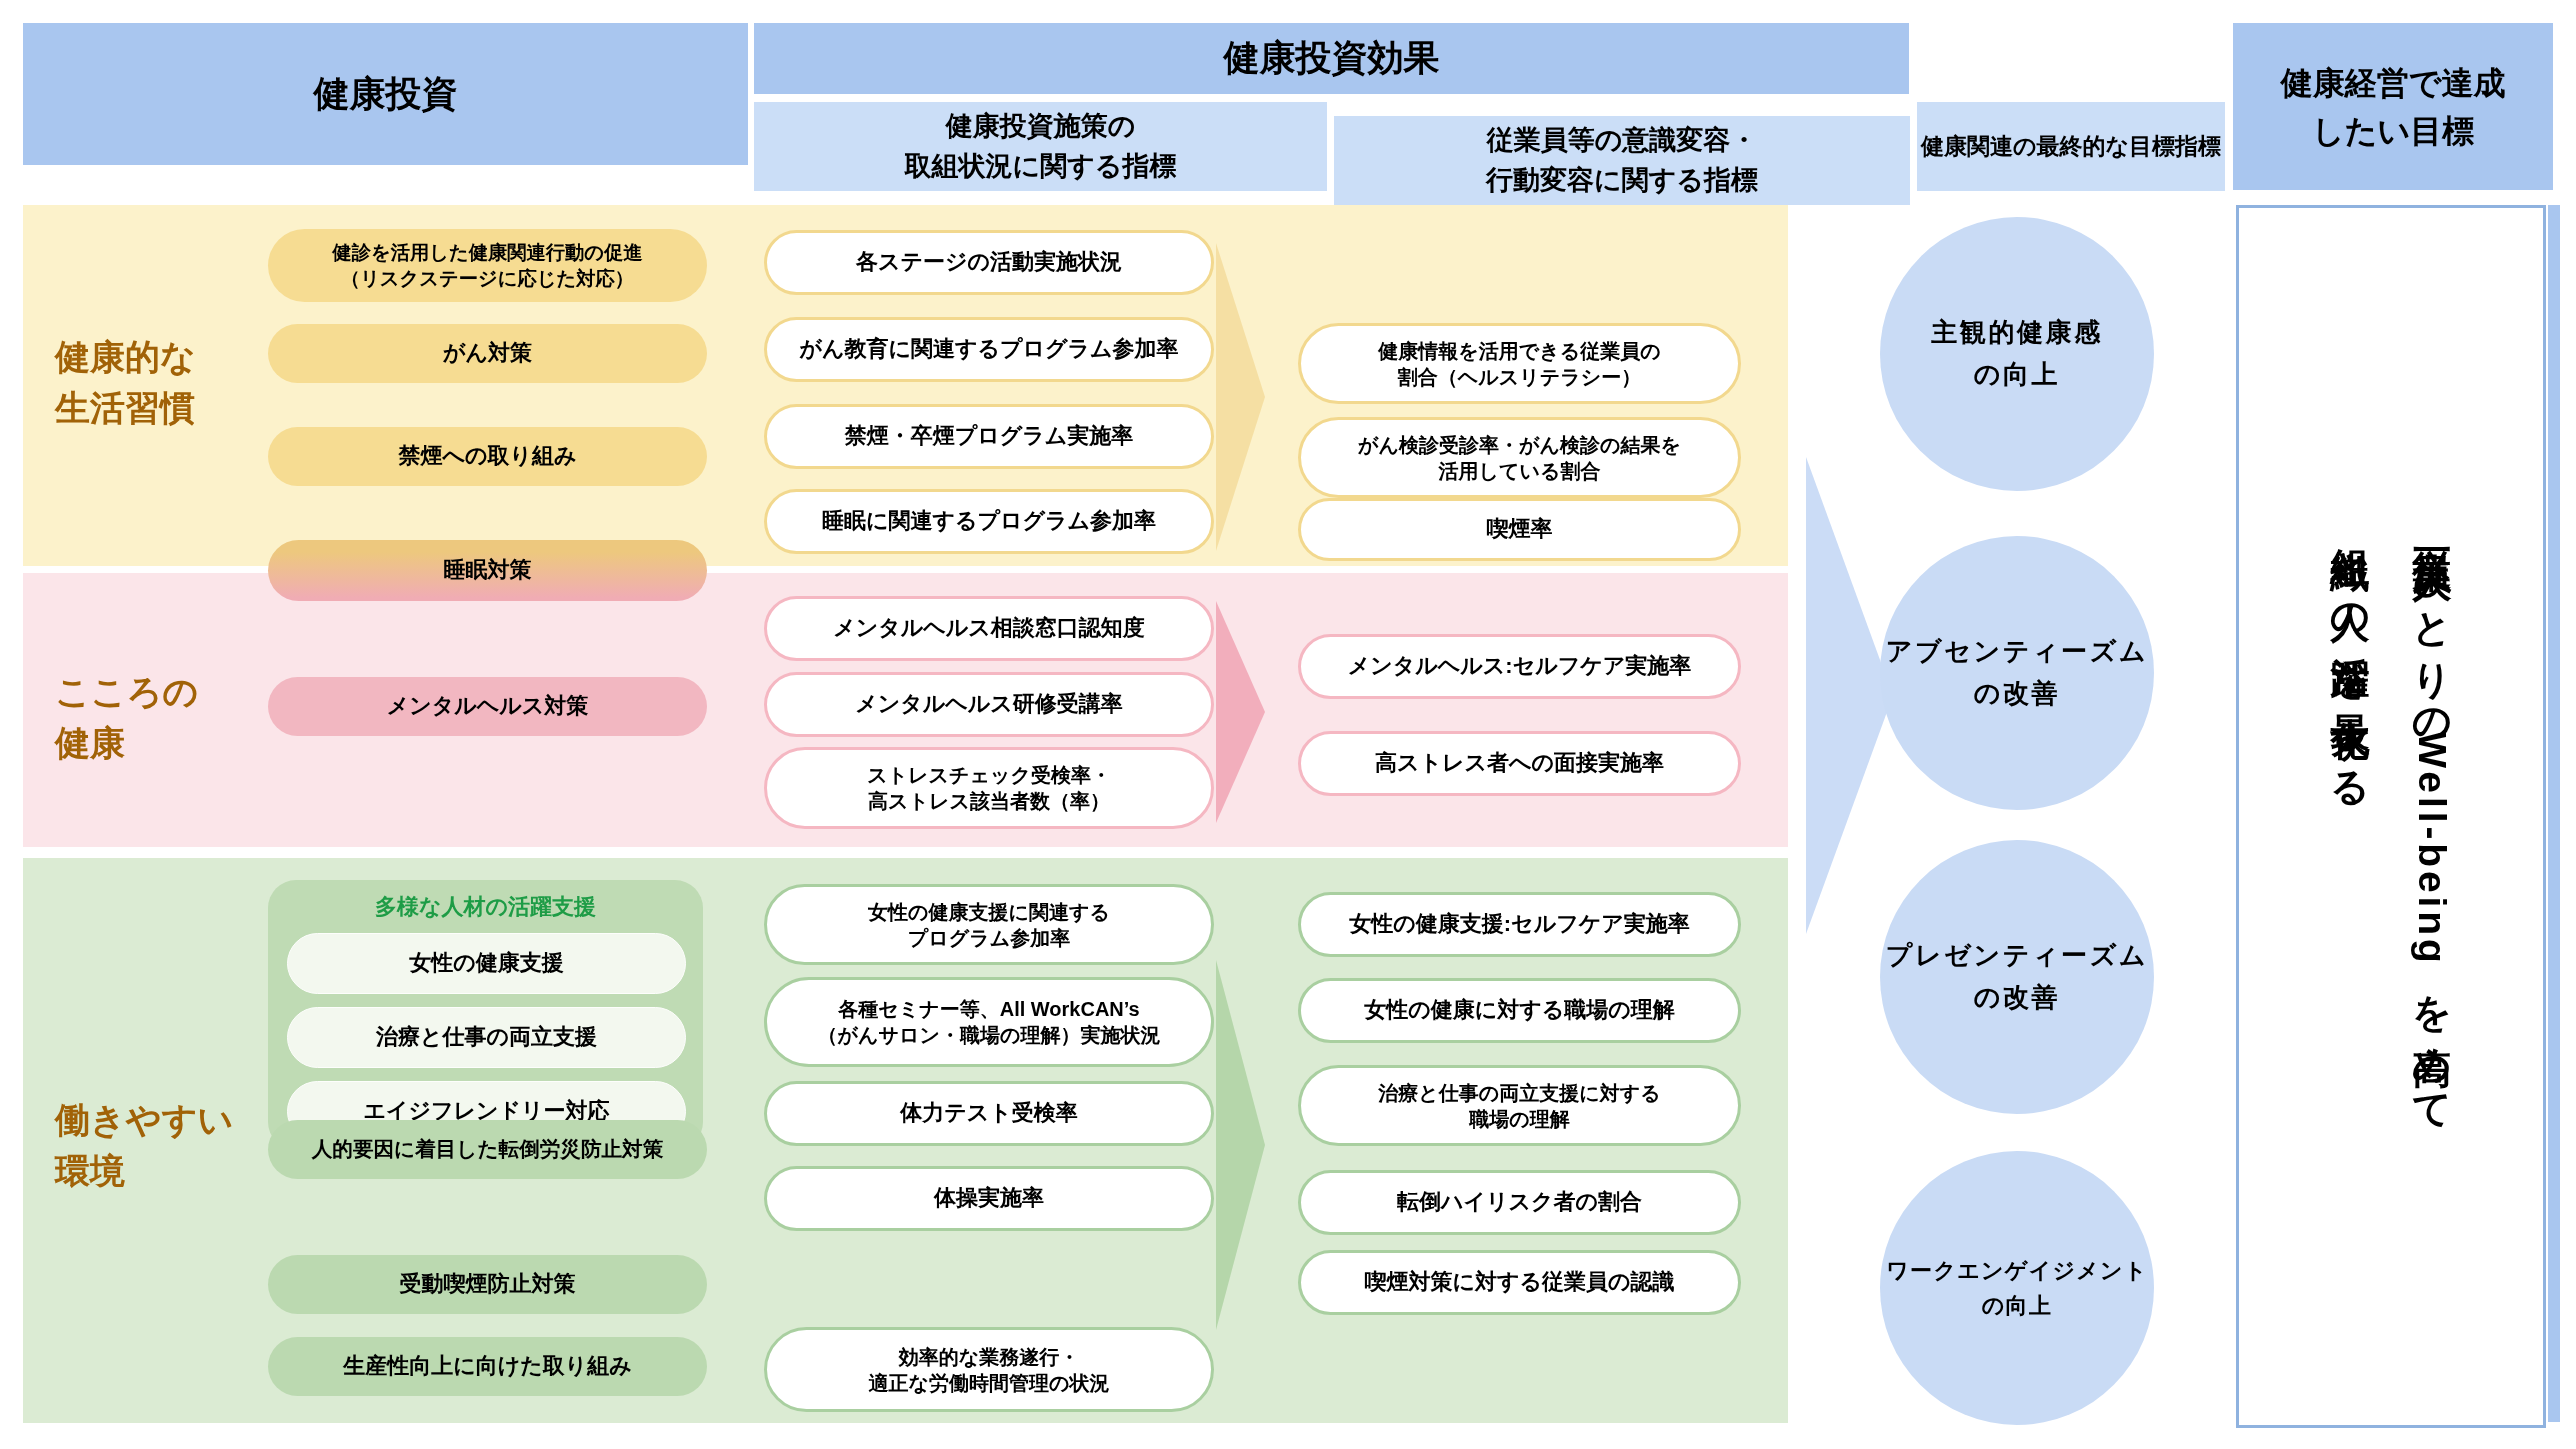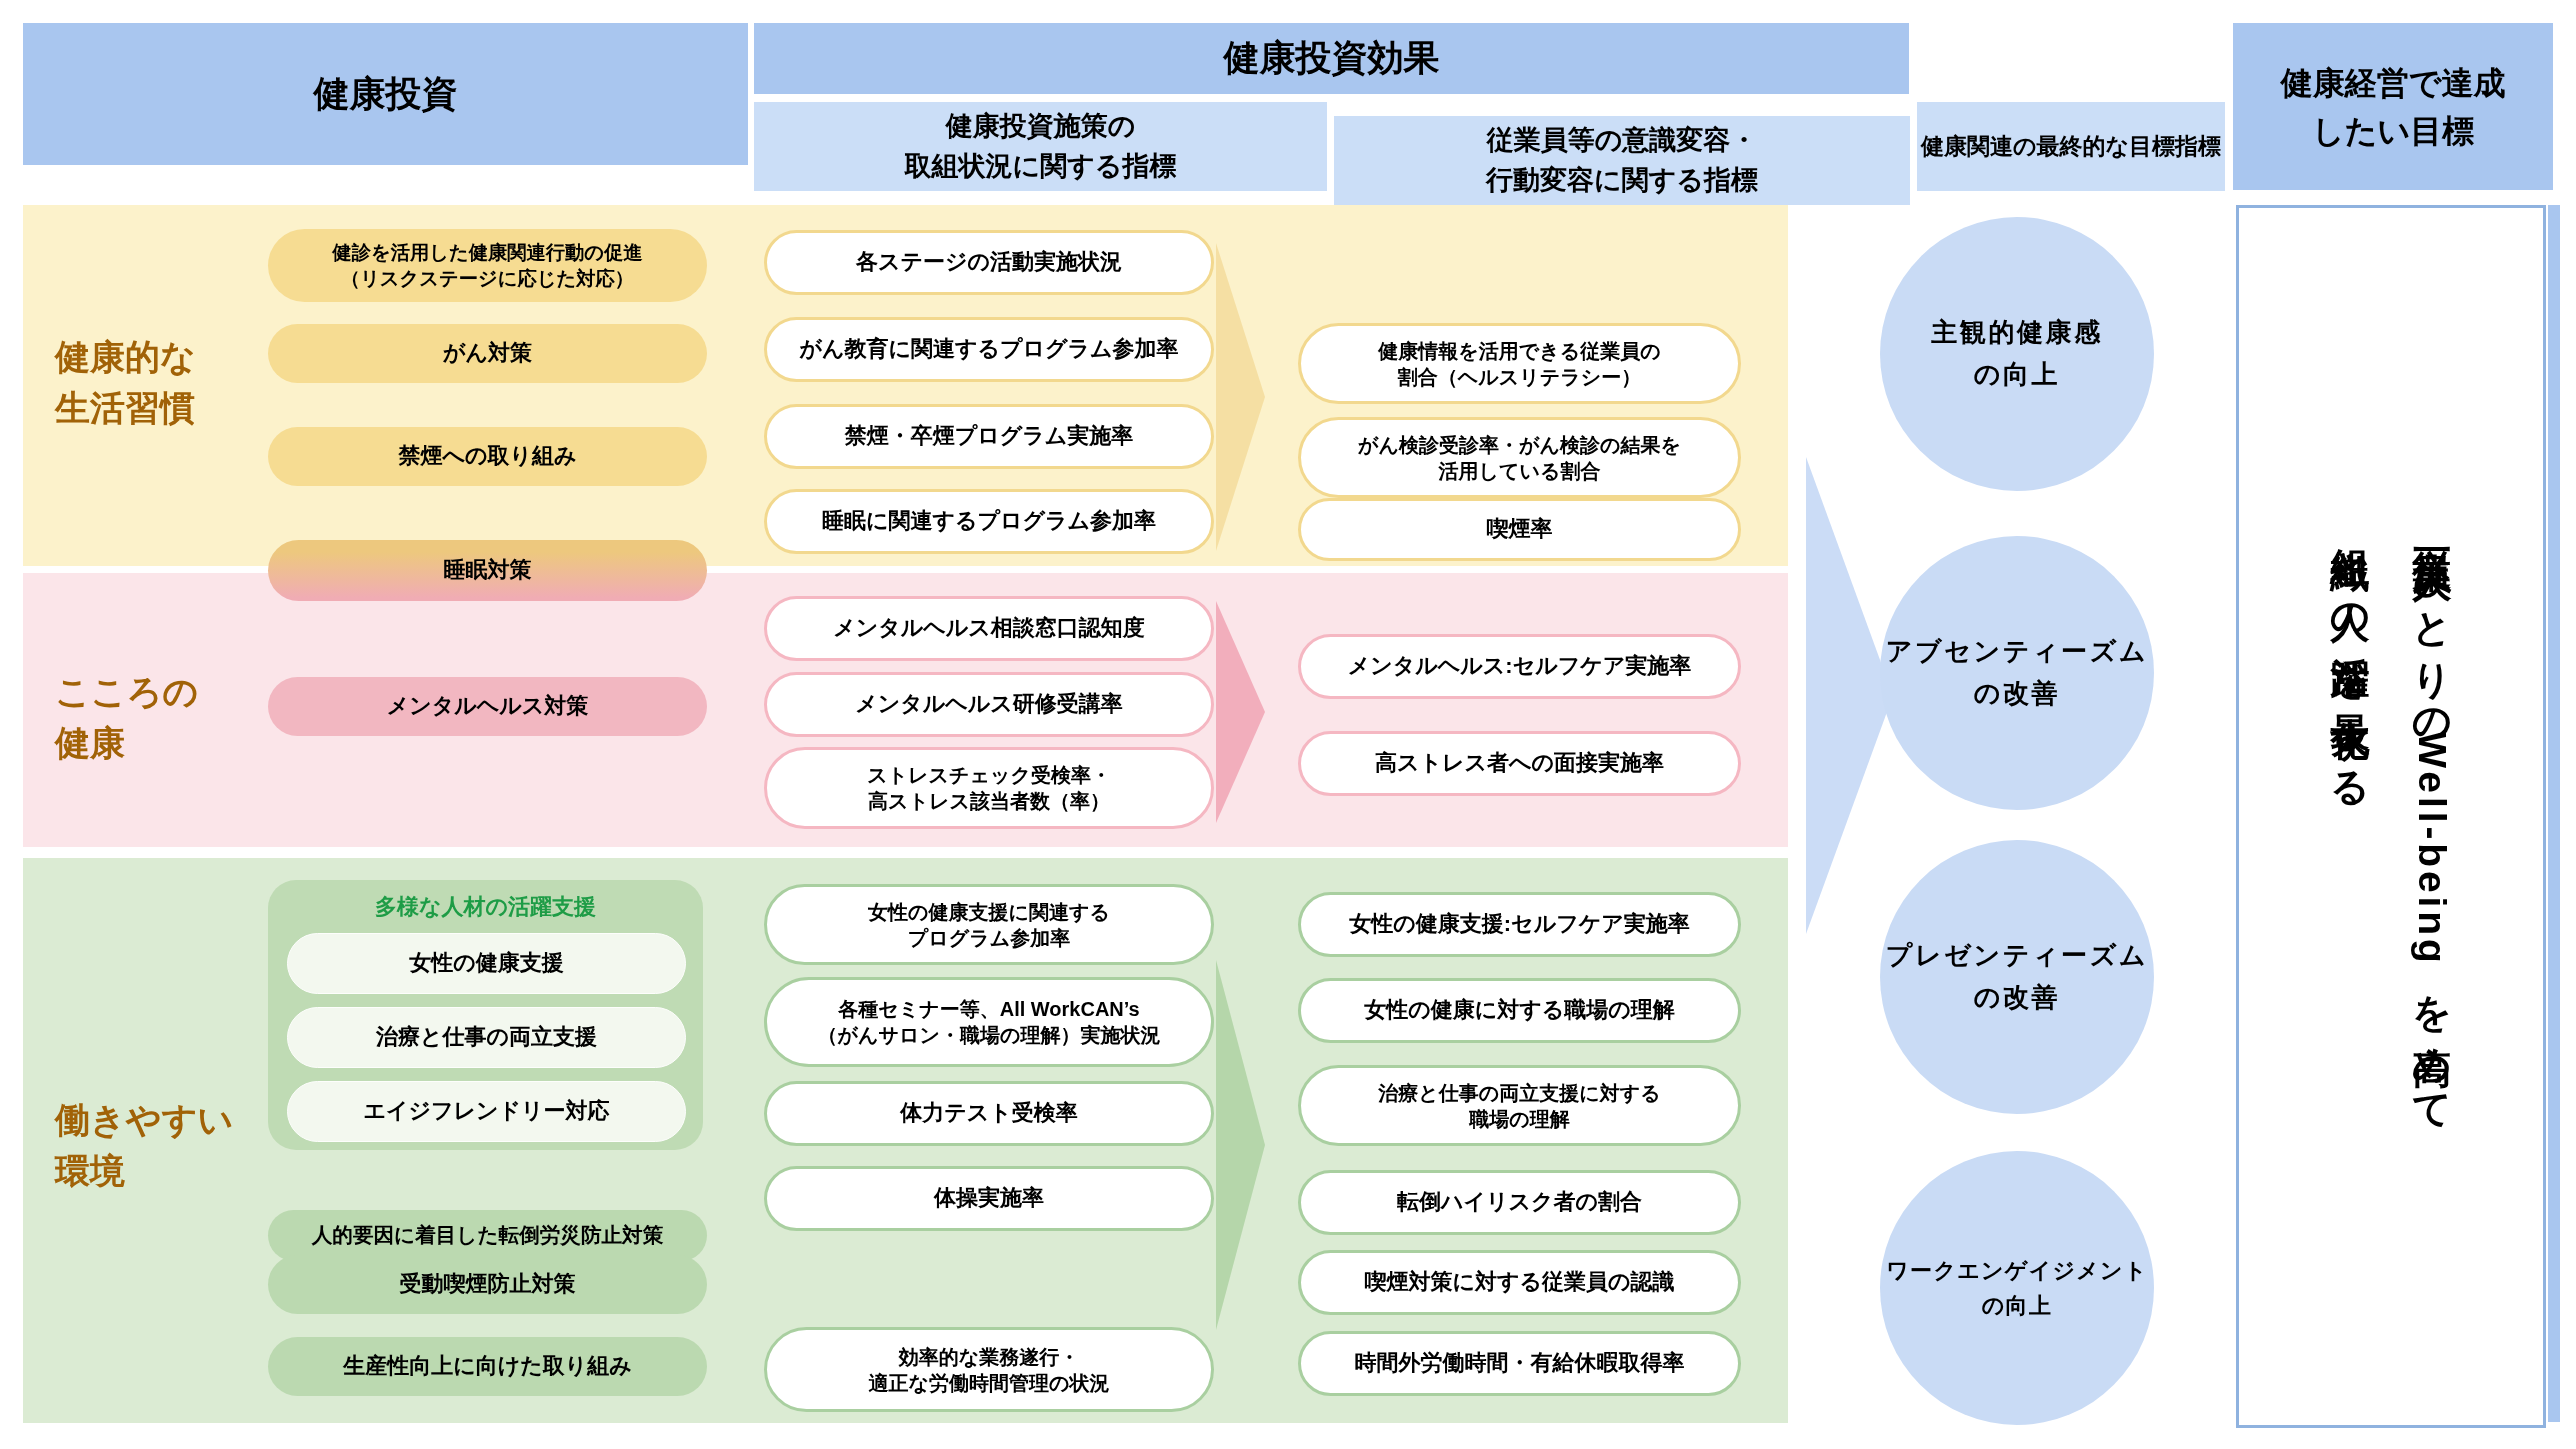--- a/index.html
+++ b/index.html
@@ -73,21 +73,21 @@
   <div class="pill ip-yellow" style="left:268px;top:427px;width:439px;height:59px">禁煙への取り組み</div>
   <div class="pill ip-sleep" style="left:268px;top:540px;width:439px;height:61px">睡眠対策</div>
   <div class="pill ip-pink" style="left:268px;top:677px;width:439px;height:59px">メンタルヘルス対策</div>
 
   <div class="group" style="left:268px;top:880px;width:435px;height:270px"></div>
   <div class="group-title" style="left:268px;top:892px;width:435px">多様な人材の活躍支援</div>
   <div class="pill gitem" style="left:287px;top:933px;width:397px;height:59px">女性の健康支援</div>
   <div class="pill gitem" style="left:287px;top:1007px;width:397px;height:59px">治療と仕事の両立支援</div>
   <div class="pill gitem" style="left:287px;top:1081px;width:397px;height:59px">エイジフレンドリー対応</div>
 
-  <div class="pill ip-green fs32" style="left:268px;top:1210px;width:439px;height:51px">人的要因に着目した転倒労災防止対策</div>
+  <div class="pill ip-green fs32" style="left:268px;top:1120px;width:439px;height:59px">人的要因に着目した転倒労災防止対策</div>
   <div class="pill ip-green" style="left:268px;top:1255px;width:439px;height:59px">受動喫煙防止対策</div>
   <div class="pill ip-green" style="left:268px;top:1337px;width:439px;height:59px">生産性向上に向けた取り組み</div>
 
   <div class="pill wpill bd-y" style="left:764px;top:230px;width:444px;height:59px">各ステージの活動実施状況</div>
   <div class="pill wpill bd-y" style="left:764px;top:317px;width:444px;height:59px">がん教育に関連するプログラム参加率</div>
   <div class="pill wpill bd-y" style="left:764px;top:404px;width:444px;height:59px">禁煙・卒煙プログラム実施率</div>
   <div class="pill wpill bd-y" style="left:764px;top:489px;width:444px;height:59px">睡眠に関連するプログラム参加率</div>
 
   <div class="pill wpill bd-p" style="left:764px;top:596px;width:444px;height:59px">メンタルヘルス相談窓口認知度</div>
   <div class="pill wpill bd-p" style="left:764px;top:672px;width:444px;height:59px">メンタルヘルス研修受講率</div>
@@ -115,21 +115,20 @@
 
   <div class="pill wpill bd-p" style="left:1298px;top:634px;width:437px;height:59px">メンタルヘルス:セルフケア実施率</div>
   <div class="pill wpill bd-p" style="left:1298px;top:731px;width:437px;height:59px">高ストレス者への面接実施率</div>
 
   <div class="pill wpill bd-g" style="left:1298px;top:892px;width:437px;height:59px">女性の健康支援:セルフケア実施率</div>
   <div class="pill wpill bd-g" style="left:1298px;top:978px;width:437px;height:59px">女性の健康に対する職場の理解</div>
   <div class="pill wpill bd-g fs31" style="left:1298px;top:1065px;width:437px;height:75px">治療と仕事の両立支援に対する
 職場の理解</div>
   <div class="pill wpill bd-g" style="left:1298px;top:1170px;width:437px;height:59px">転倒ハイリスク者の割合</div>
   <div class="pill wpill bd-g" style="left:1298px;top:1250px;width:437px;height:59px">喫煙対策に対する従業員の認識</div>
-  <div class="pill wpill bd-g" style="left:1298px;top:1331px;width:437px;height:59px">時間外労働時間・有給休暇取得率</div>
 
   <div class="tri" style="left:1806px;top:457px;width:87px;height:477px;background:#CBDCF6"></div>
 
   <div class="circle" style="left:1880px;top:217px">主観的健康感
 の向上</div>
   <div class="circle" style="left:1880px;top:536px">アブセンティーズム
 の改善</div>
   <div class="circle" style="left:1880px;top:840px">プレゼンティーズム
 の改善</div>
   <div class="circle small" style="left:1880px;top:1151px">ワークエンゲイジメント

